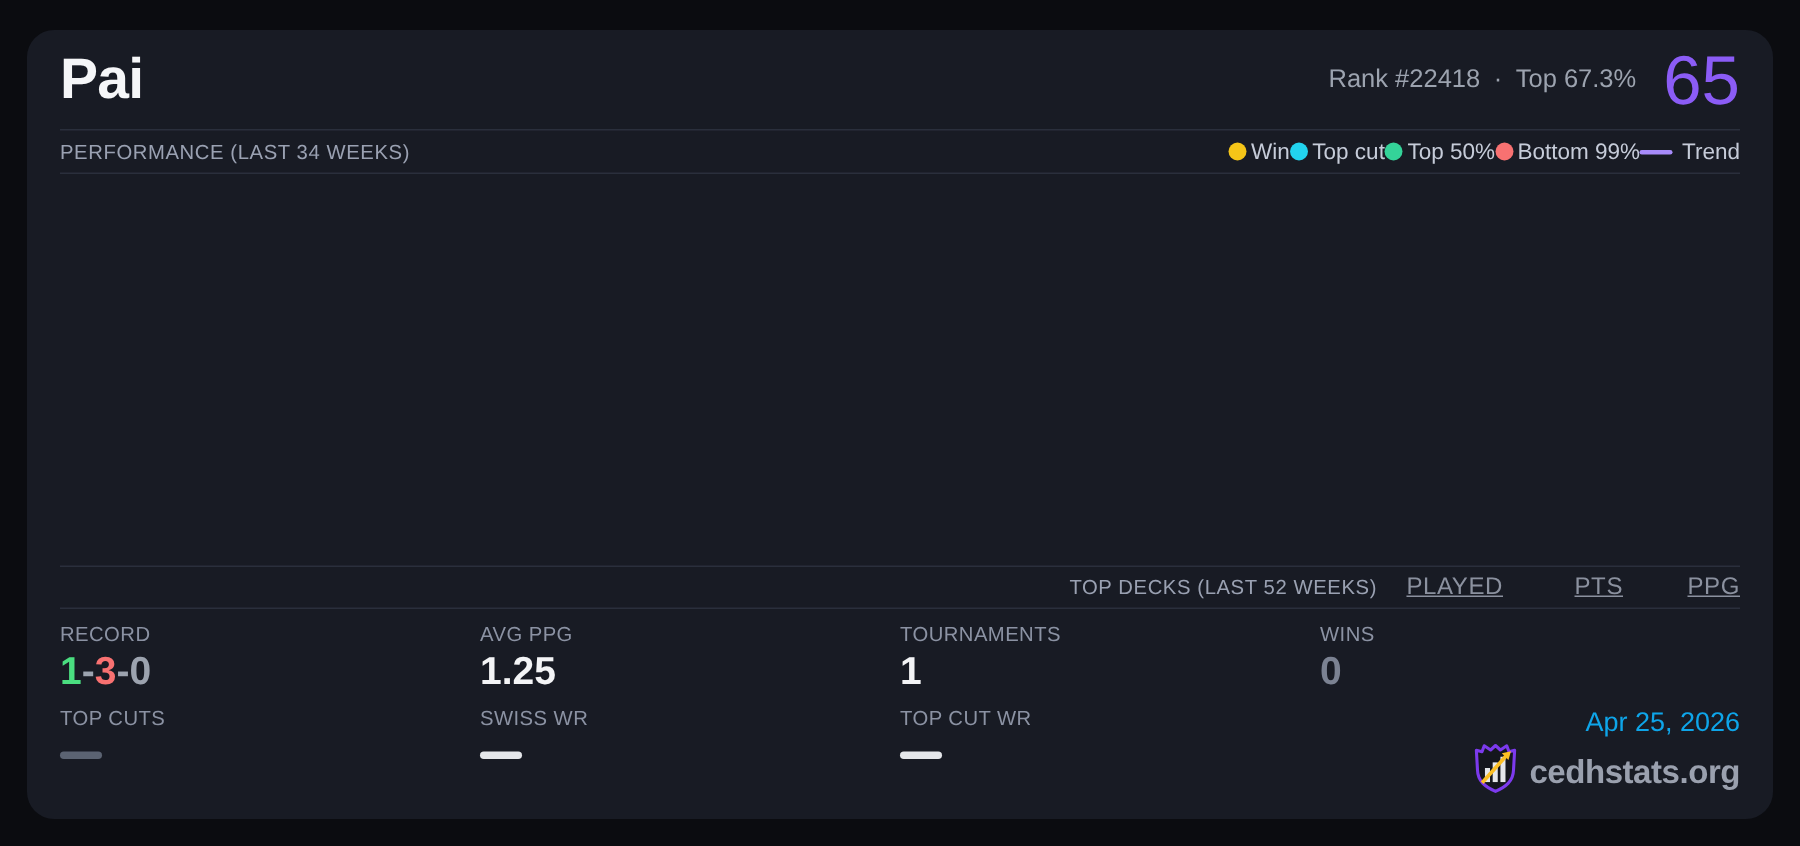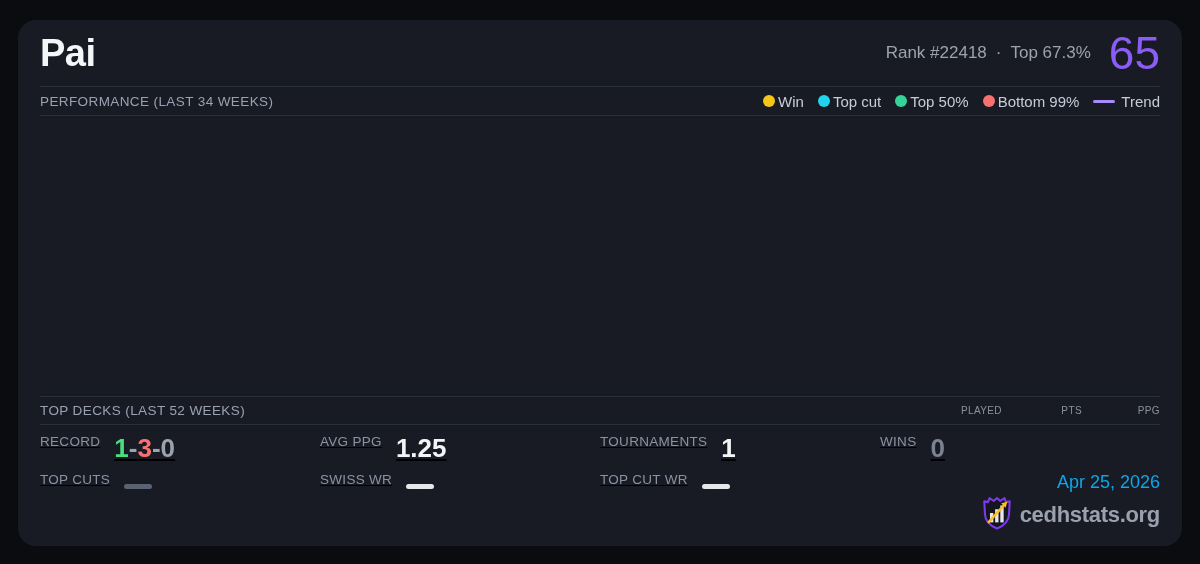--- a/index.html
+++ b/index.html
@@ -24,47 +24,47 @@
   
   .header-row { height: 66px; display: flex; justify-content: space-between; align-items: center; flex: none; }
   .title { font-size: 38px; font-weight: bold; color: #f5f6f8; letter-spacing: -0.5px; }
   .header-right { display: flex; align-items: center; gap: 18px; }
   .rank-line { display: flex; gap: 9px; font-size: 17px; color: #9ca3af; align-items: center; }
   .score { font-size: 46px; font-weight: normal; color: #8b5cf6; line-height: 1; }
 
   
   .perf-row { height: 28px; display: flex; justify-content: space-between; align-items: center; flex: none; }
   .section-title { font-size: 13.5px; color: #9aa1b2; letter-spacing: 0.4px; }
-  .legend { display: flex; align-items: center; gap: 14px; }
+  .legend { display: flex; align-items: center; gap: 0; }
   .legend-item { display: flex; align-items: center; gap: 3px; }
   .legend-dot { width: 12px; height: 12px; border-radius: 50%; flex: none; }
   .legend-line { width: 22px; height: 3px; border-radius: 2px; flex: none; margin-right: 3px; }
   .legend-label { font-size: 15px; color: #c6ccd9; }
 
   
   .chart-area { flex: 1; }
 
   
-  .decks-row { height: 27px; display: flex; justify-content: space-between; align-items: center; flex: none; }
+  .decks-row { height: 27px; display: flex; justify-content: flex-end; align-items: center; flex: none; }
   .deck-cols { display: flex; }
-  .deck-col { font-size: 10px; color: #8b919f; letter-spacing: 0.4px; text-align: right; }
+  .deck-col { font-size: 16px; color: #8b919f; letter-spacing: 0.4px; text-align: right; text-decoration: underline; }
   .col-played { width: 84px; }
   .col-pts { width: 80px; }
   .col-ppg { width: 78px; }
 
   
   .stats {
     flex: none;
     padding: 9px 0 12px;
     display: grid;
     grid-template-columns: repeat(4, 1fr);
     grid-template-rows: auto auto;
     row-gap: 9px;
   }
-  .stat-cell { display: flex; flex-direction: row; gap: 14px; text-decoration: underline; }
+  .stat-cell { display: flex; flex-direction: column; gap: 3px; }
   .stat-label { font-size: 13.5px; color: #8b92a3; letter-spacing: 0.3px; }
   .stat-value { font-size: 26px; font-weight: bold; color: #f3f4f6; line-height: 1.1; }
   .value-dim { color: #7b8292; }
   .rec-win { color: #4ade80; }
   .rec-loss { color: #f87171; }
   .rec-sep, .rec-draw { color: #9ca3af; }
   .dash { width: 28px; height: 5px; border-radius: 2.5px; margin-top: 12px; }
 
   
   .footer-cell { display: flex; flex-direction: column; align-items: flex-end; gap: 3px; }

